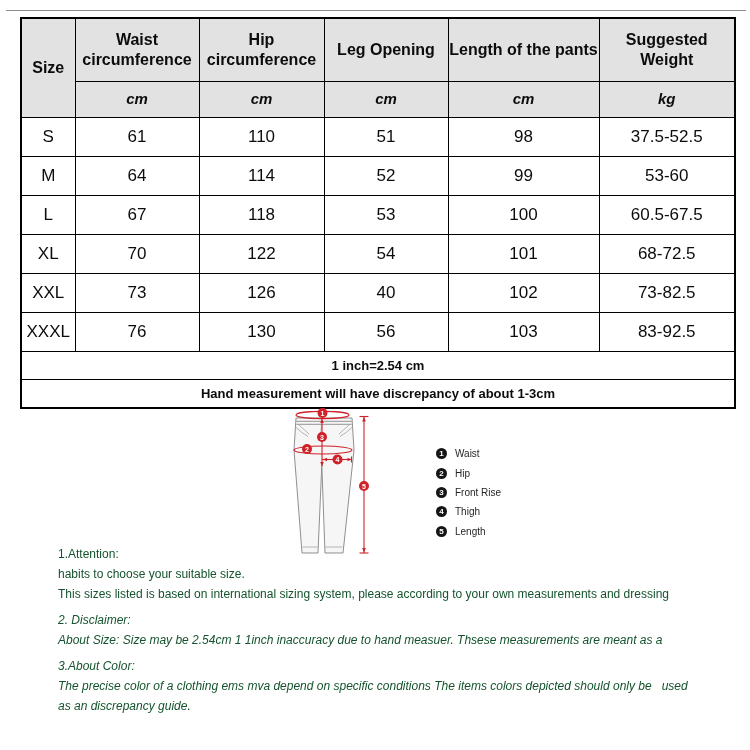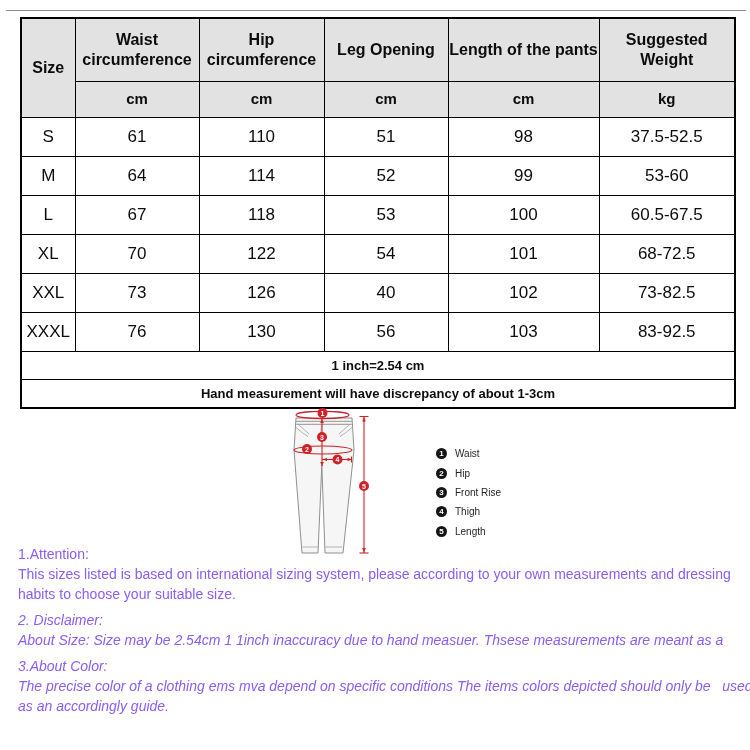--- a/index.html
+++ b/index.html
@@ -17,21 +17,21 @@
     border-collapse:collapse;table-layout:fixed;
     border:2px solid var(--border,#000);
   }
   .size-table th,.size-table td{
     border:1px solid var(--border,#000);
     text-align:center;vertical-align:middle;padding:0;color:#0c0c0c;
     overflow:hidden;
   }
   .size-table thead th{background:var(--header-bg,#e3e2e2);font-weight:bold;font-size:16px;line-height:1.22;}
   .size-table tr.header-row th{height:62px;}
-  .size-table tr.unit-row th{height:35px;font-size:15px;}
+  .size-table tr.unit-row th{height:35px;font-size:15px;font-style:italic;}
   .size-table tbody td{height:38px;font-size:17px;font-weight:normal;}
   .size-table tfoot td{height:27px;font-size:13px;font-weight:bold;}
 
   
   .diagram-wrap{position:absolute;left:285px;top:405px;width:95px;height:155px;}
   .diagram-wrap svg{display:block;width:95px;height:155px;}
   .pants-line{stroke:#949494;fill:none;stroke-width:1;}
   .pants-fill{fill:#f6f6f6;stroke:#8f8f8f;stroke-width:1;stroke-linejoin:round;}
   .detail{stroke:#a3a3a3;fill:none;stroke-width:0.8;}
   .marker{stroke:var(--red,#cf2127);fill:none;stroke-width:1.1;}
@@ -45,21 +45,21 @@
     width:11px;height:11px;border-radius:50%;background:#151515;color:#fff;
     font-size:8px;font-weight:bold;display:flex;align-items:center;justify-content:center;
     flex:0 0 11px;
   }
   .legend-label{margin-left:8px;font-size:10px;color:#262626;}
 
   
   .notes{position:absolute;left:18px;top:544px;width:722px;}
   .note{margin:0 0 0 0;}
   .note + .note{margin-top:6px;font-style:italic;}
-  .note-heading,.note-line{font-size:14px;line-height:20px;color:#8b5cf6;white-space:nowrap;}
+  .note-heading,.note-line{font-size:12px;line-height:20px;color:#14532d;white-space:nowrap;margin-left:40px;}
 </style>
 </head>
 <body style="--header-bg: #e3e2e2; --border: #000000; --red: #cf2127;">
 
 <div class="top-divider"></div>
 
 <table class="size-table">
   <colgroup>
     <col style="width:54px">
       <col style="width:124px">
@@ -218,30 +218,30 @@
     <div class="legend-item">
       <span class="legend-bullet">5</span>
       <span class="legend-label">Length</span>
     </div>
   </div>
 
 <div class="notes">
   <div class="note">
     <div class="note-heading">1.Attention:</div>
     <div class="note-body">
+        <div class="note-line">habits to choose your suitable size.</div>
         <div class="note-line">This sizes listed is based on international sizing system, please according to your own measurements and dressing</div>
-        <div class="note-line">habits to choose your suitable size.</div>
       </div>
   </div>
   <div class="note">
     <div class="note-heading">2. Disclaimer:</div>
     <div class="note-body">
         <div class="note-line">About Size: Size may be 2.54cm 1 1inch inaccuracy due to hand measuer. Thsese measurements are meant as a</div>
       </div>
   </div>
   <div class="note">
     <div class="note-heading">3.About Color:</div>
     <div class="note-body">
         <div class="note-line">The precise color of a clothing ems mva depend on specific conditions The items colors depicted should only be &nbsp; used</div>
-        <div class="note-line">as an accordingly guide.</div>
+        <div class="note-line">as an discrepancy guide.</div>
       </div>
   </div>
 </div>
 
 </body></html>

